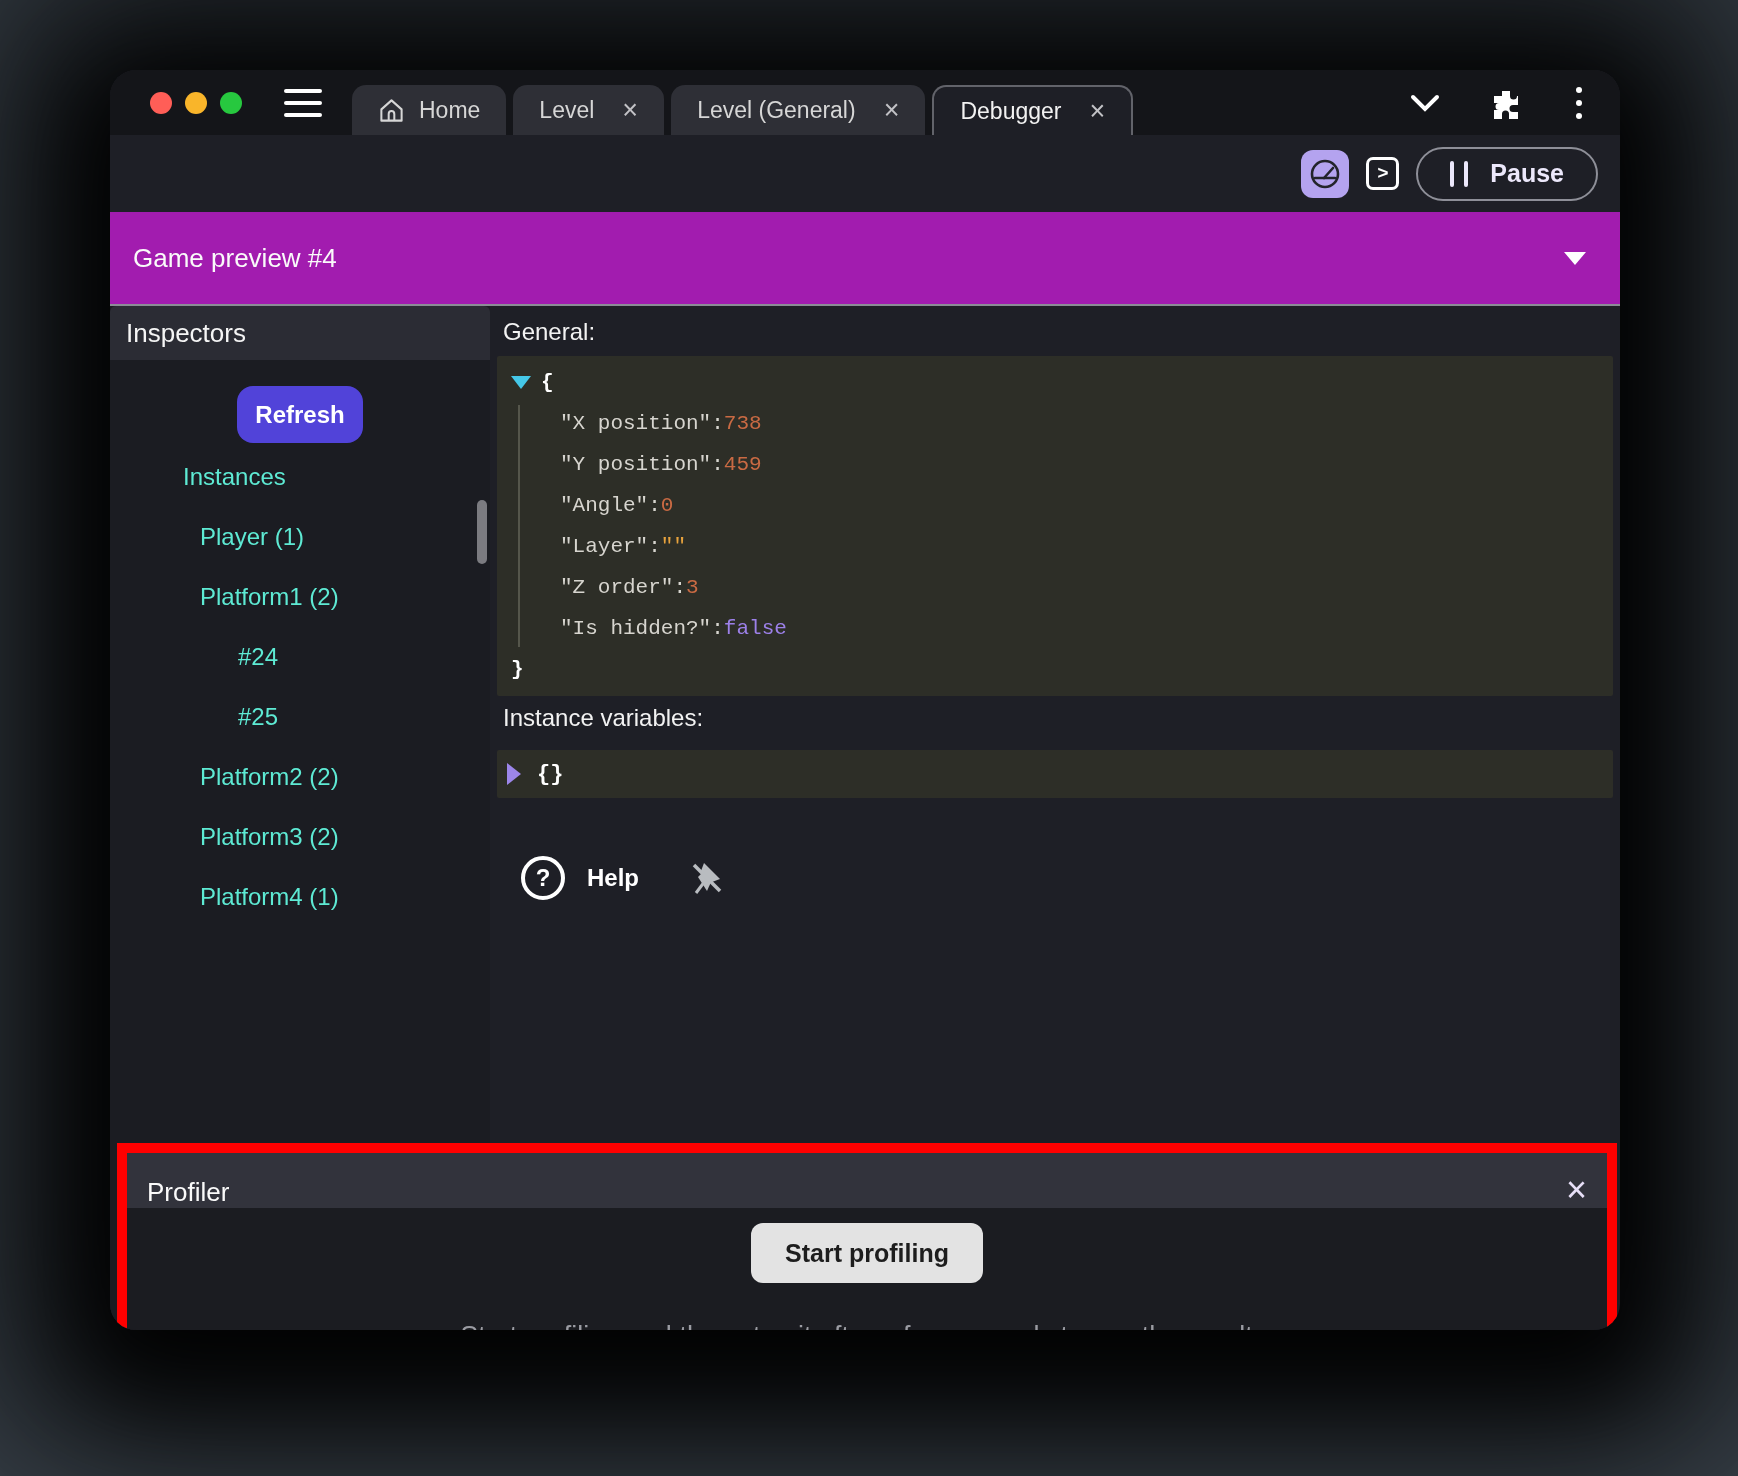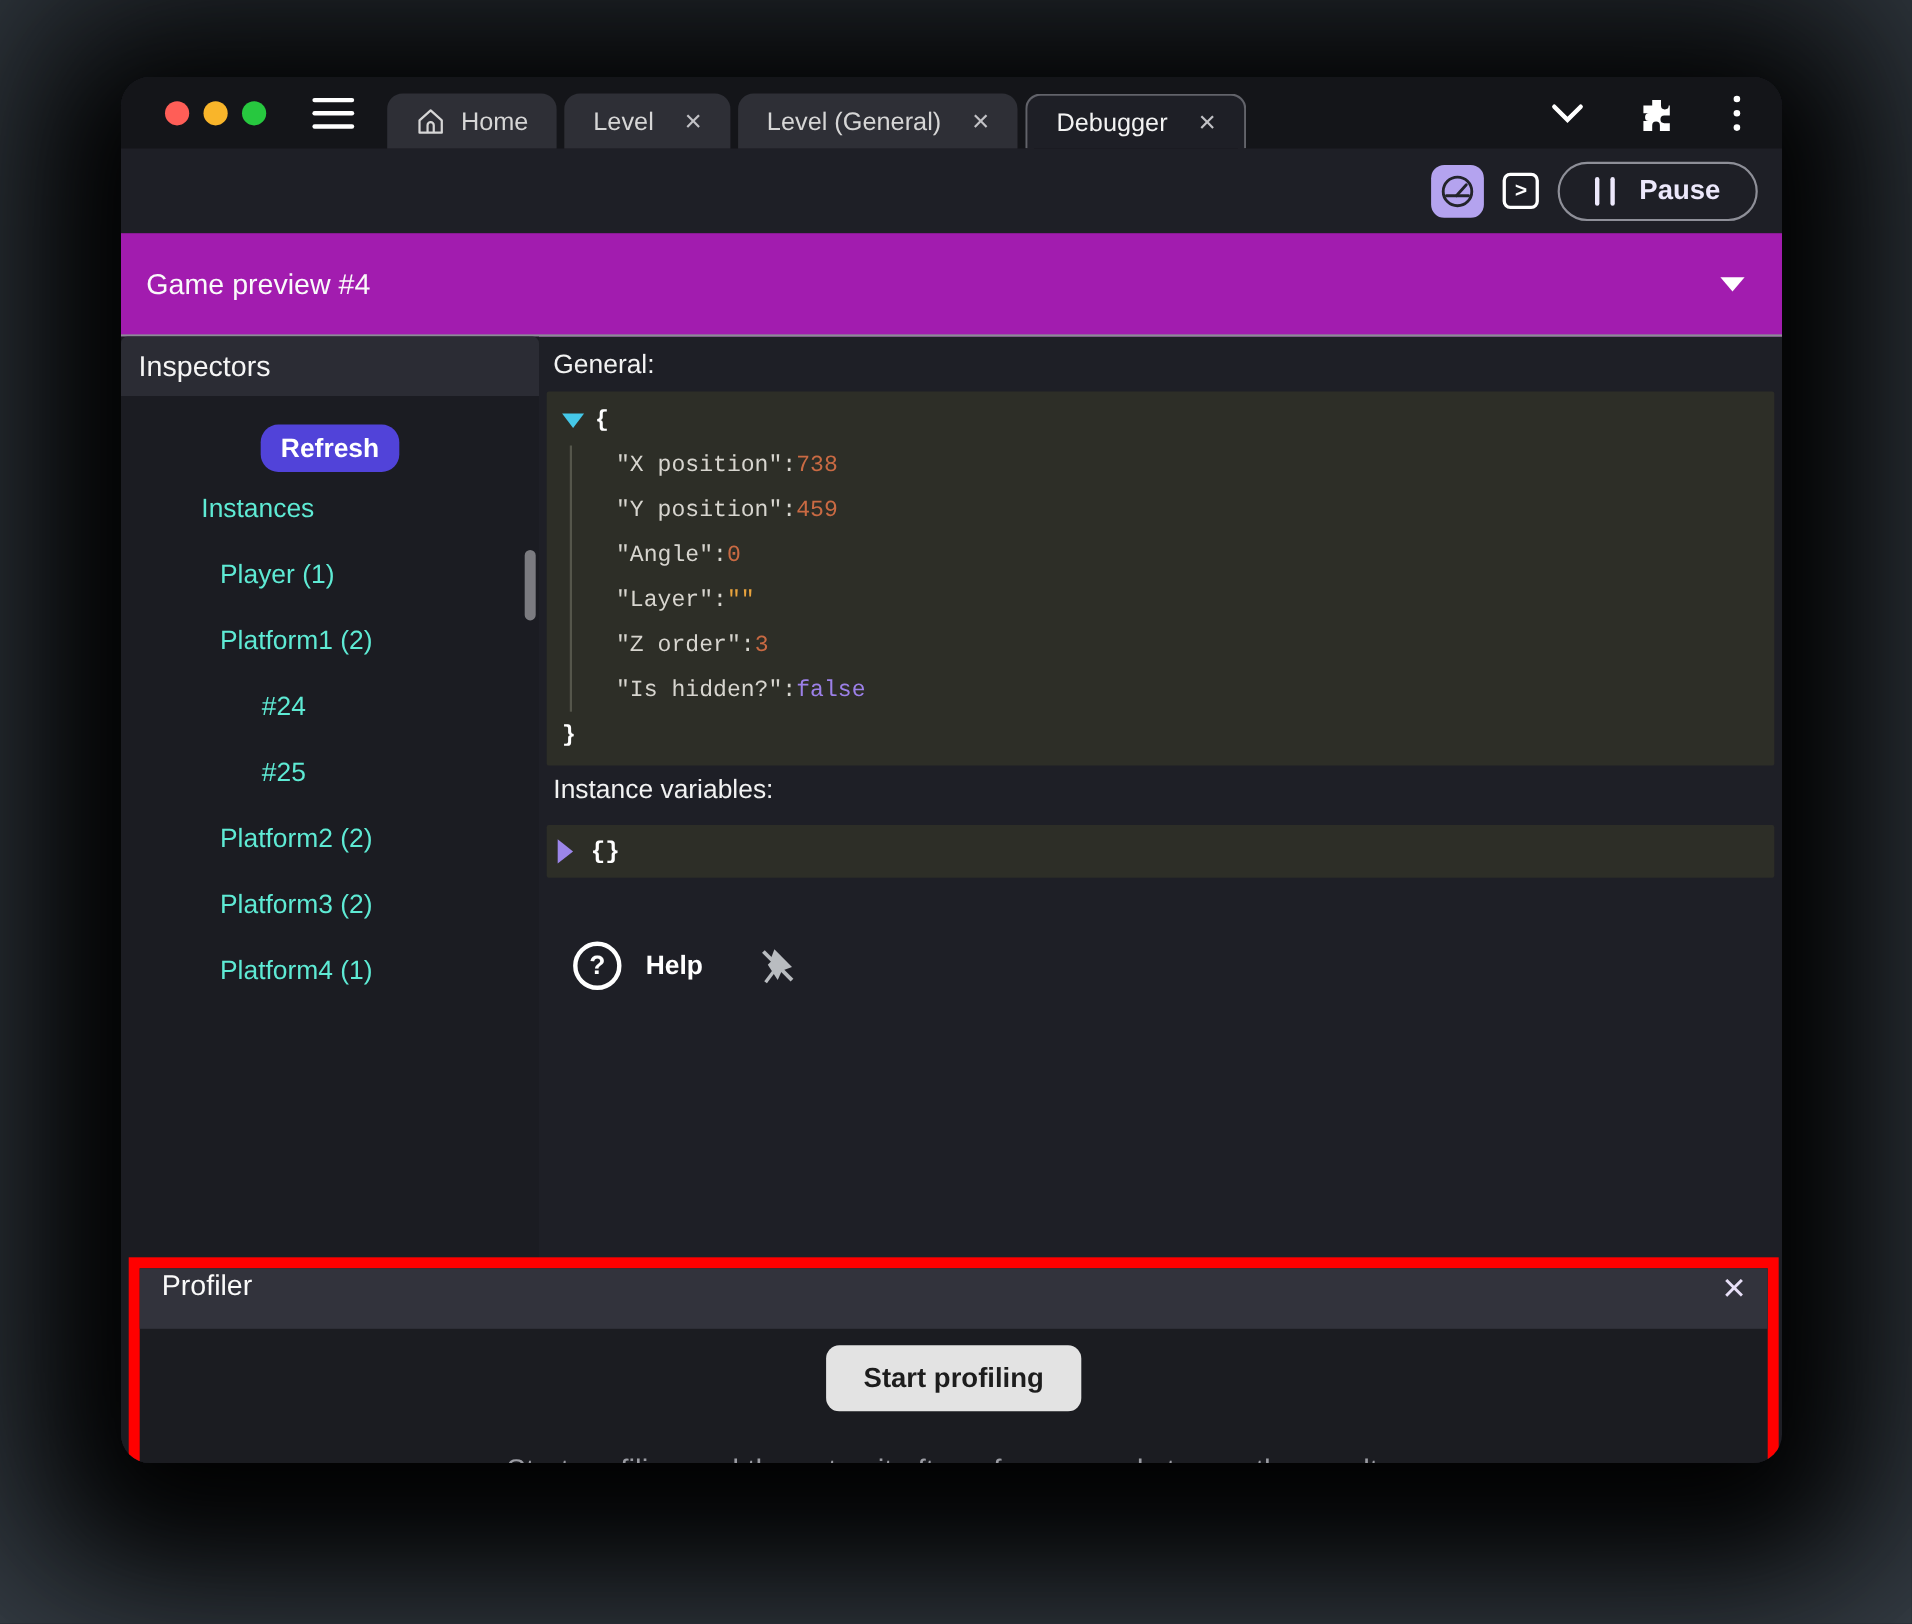--- a/index.html
+++ b/index.html
@@ -65,21 +65,21 @@
     display:flex; align-items:center; justify-content:space-between;
     padding:0 34px 0 23px; cursor:pointer;
   }
   .preview-title { font-size:26px; font-weight:500; color:#fafafa; }
   .tri-down-white { width:0; height:0; border-left:11px solid transparent; border-right:11px solid transparent; border-top:13px solid #fff; }
   
   .content { flex:1 1 auto; display:flex; min-height:0; position:relative;border-radius:31px; }
   .sidebar { width:380px; flex:0 0 auto; display:flex; flex-direction:column; position:relative; background:#1b1c22; }
   .sidebar-header { height:54px; background:#2b2c34; display:flex; align-items:center; padding-left:16px; font-size:26px; color:#f5f5f5; border-radius:6px 6px 0 0; }
   .refresh-btn {
-    margin:26px auto 0; width:126px; height:43px; border:none; border-radius:16px;
+    margin:26px auto 0; width:126px; height:57px; border:none; border-radius:16px;
     background:#5143d9; color:#fff; font-size:24px; font-weight:bold;
     font-family:"Liberation Sans", sans-serif; cursor:pointer;
   }
   .tree { margin-top:4px; }
   .tree-row { height:60px; display:flex; align-items:center; font-size:24px; color:#5eead4; cursor:pointer; }
   .lvl0 { padding-left:73px; } .lvl1 { padding-left:90px; } .lvl2 { padding-left:128px; }
   .side-scroll { position:absolute; right:3px; top:194px; width:10px; height:64px; background:#7b7b80; border-radius:5px; cursor:grab; }
   .main { flex:1 1 auto; padding:6px 7px 0 7px; display:flex; flex-direction:column; }
   .section-label { font-size:24px; color:#f2f2f2; margin:6px 0 10px 6px; }
   .json-box {
@@ -109,21 +109,21 @@
     font-size:24px; font-weight:bold; color:#fff;
   }
   .help-label { font-size:24px; font-weight:bold; color:#fff; }
   .pin-off { width:40px; height:40px; cursor:pointer; margin-left:18px; }
   
   .profiler {
     position:absolute; left:7px; top:837px; width:1500px; height:415px;
     border:10px solid #ff0000; background:#1b1c21; z-index:5;
     display:flex; flex-direction:column;
   }
-  .profiler-header { height:55px; flex:0 0 auto; background:#32333c; display:flex; align-items:flex-start; justify-content:space-between; padding:0 20px; }
+  .profiler-header { height:55px; flex:0 0 auto; background:#32333c; display:flex; align-items:flex-end; justify-content:space-between; padding:0 20px; }
   .profiler-title { font-size:26px; color:#fafafa; }
   .profiler-close { font-size:36px; color:#e8e0f8; line-height:1; cursor:pointer; }
   .profiler-body { flex:1; display:flex; flex-direction:column; align-items:center; }
   .start-btn {
     margin-top:15px; height:60px; padding:0 34px; border:none; border-radius:12px;
     background:#e3e3e3; color:#1d1d1d; font-size:25px; font-weight:bold;
     font-family:"Liberation Sans", sans-serif; cursor:pointer;
   }
   .profiler-hint { margin-top:38px; font-size:27px; color:#9b9ca3; }
   svg { display:block; }

